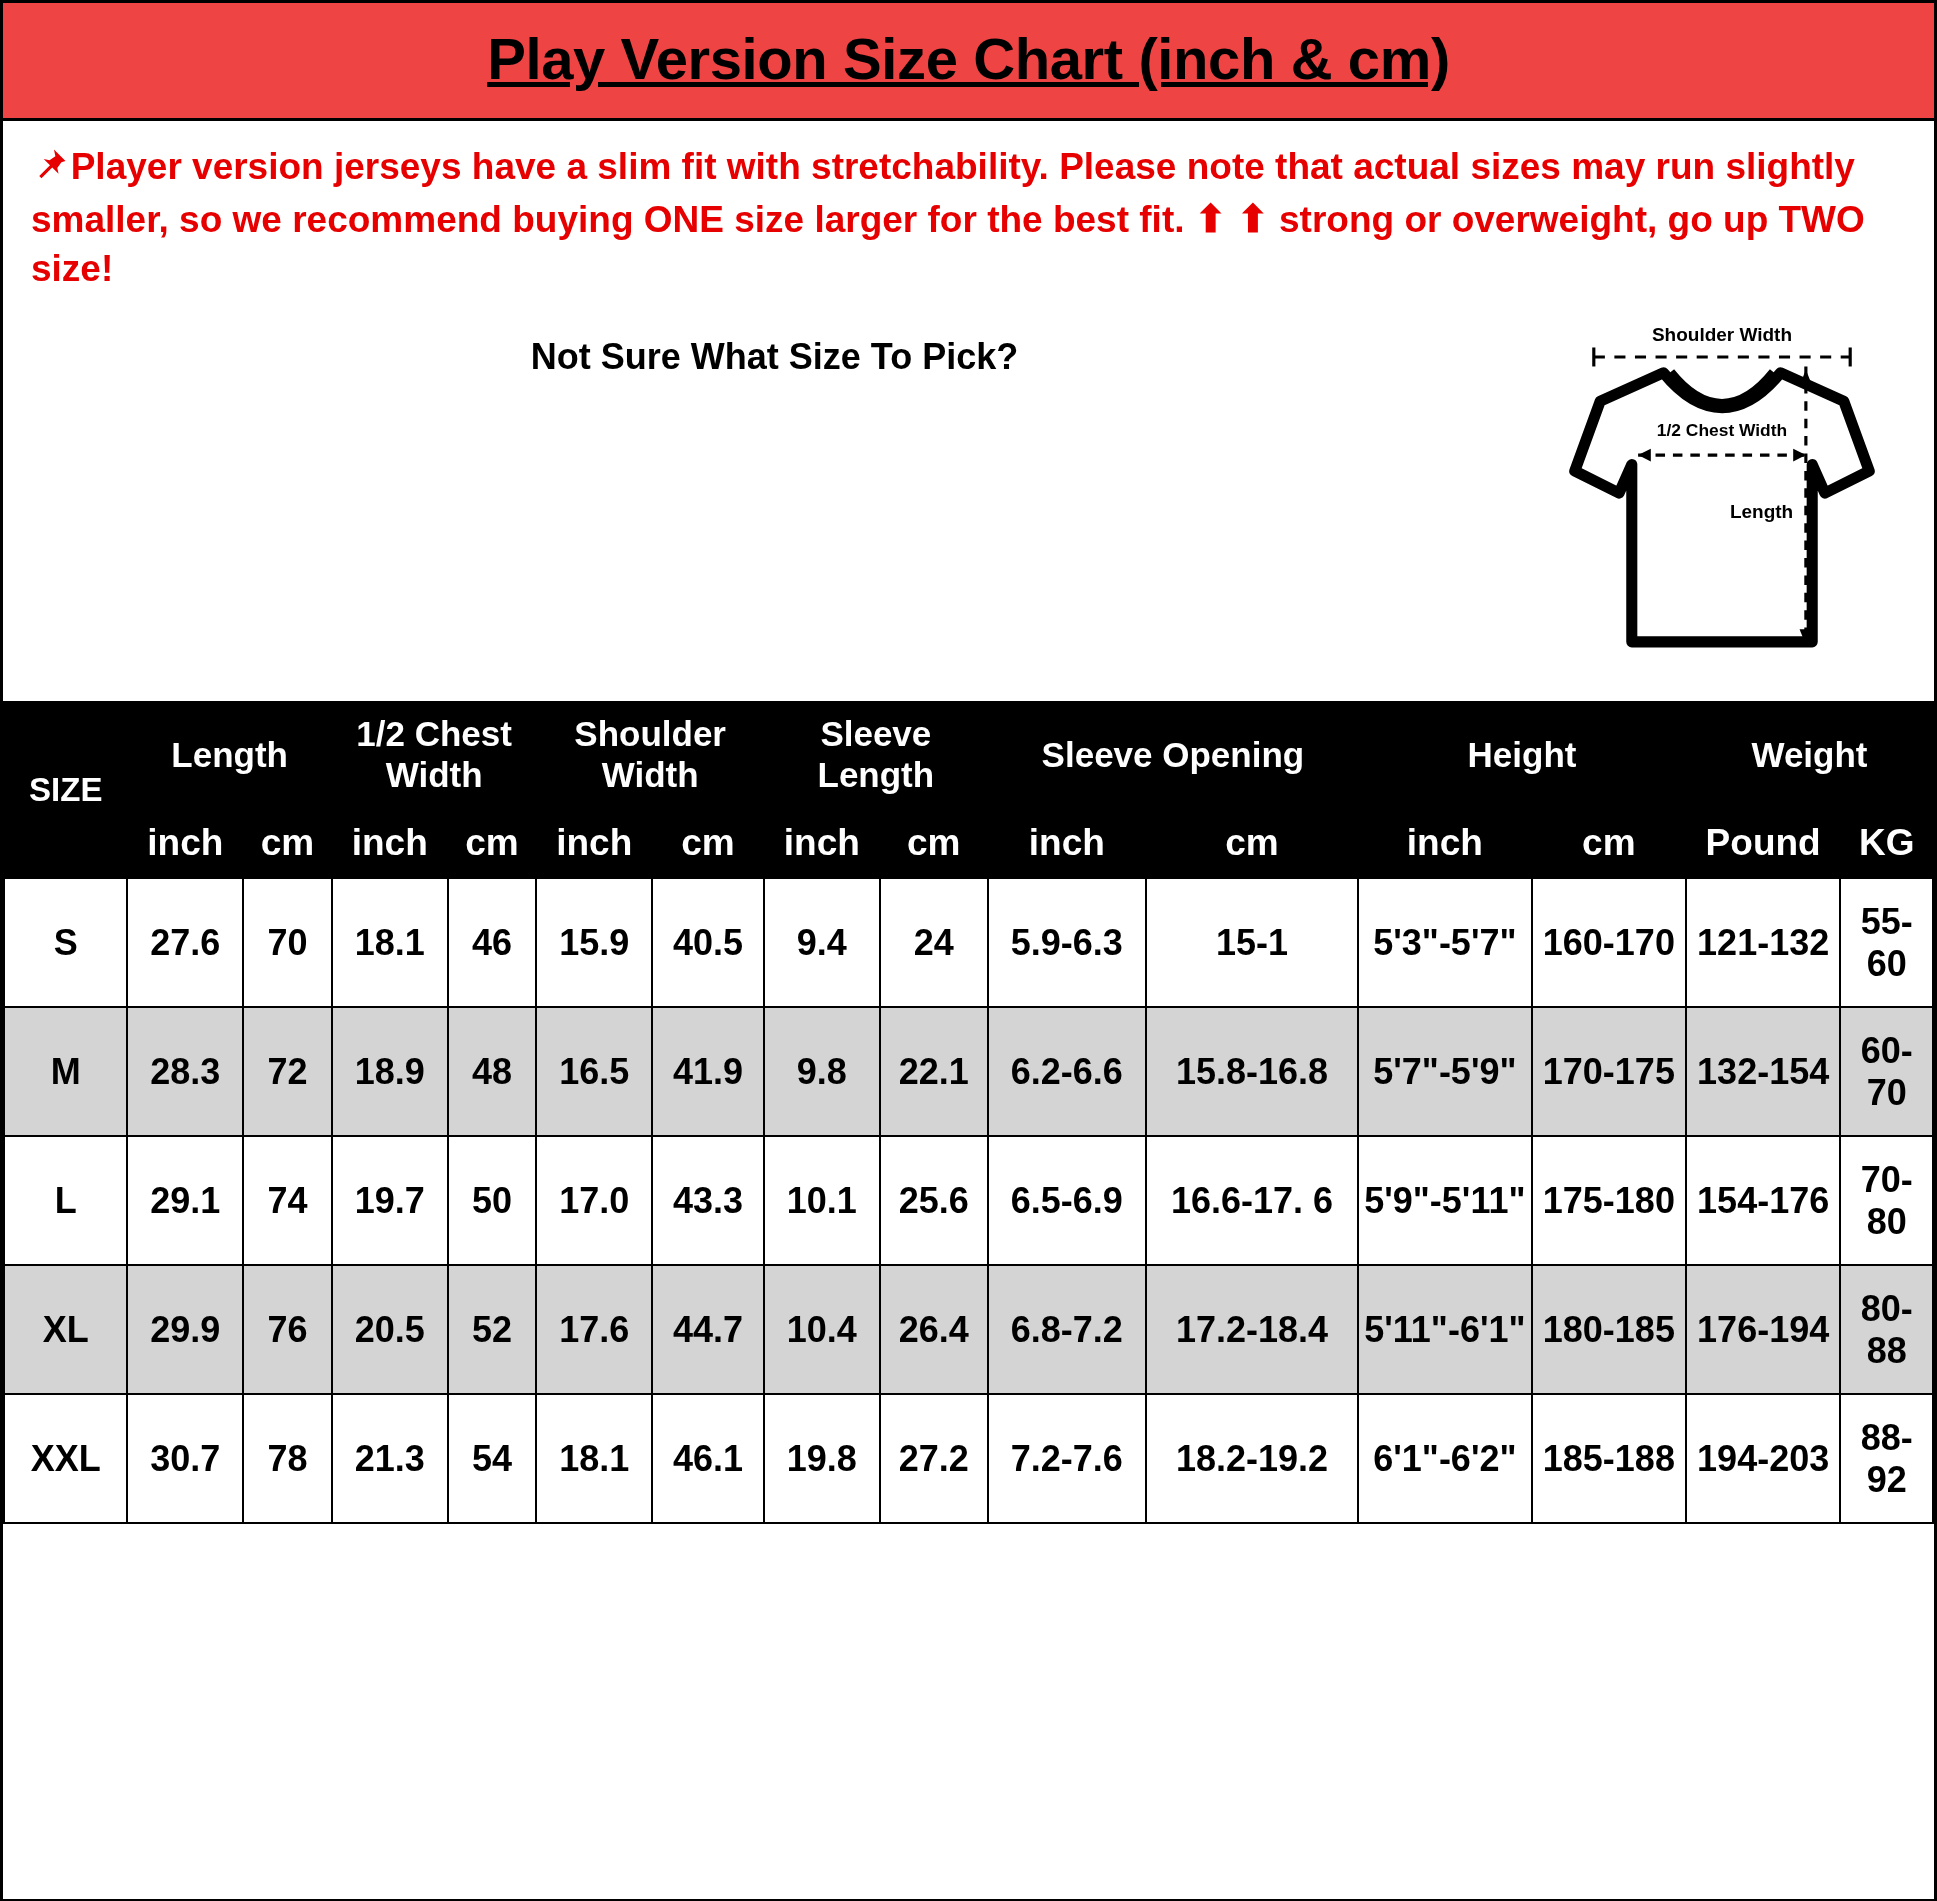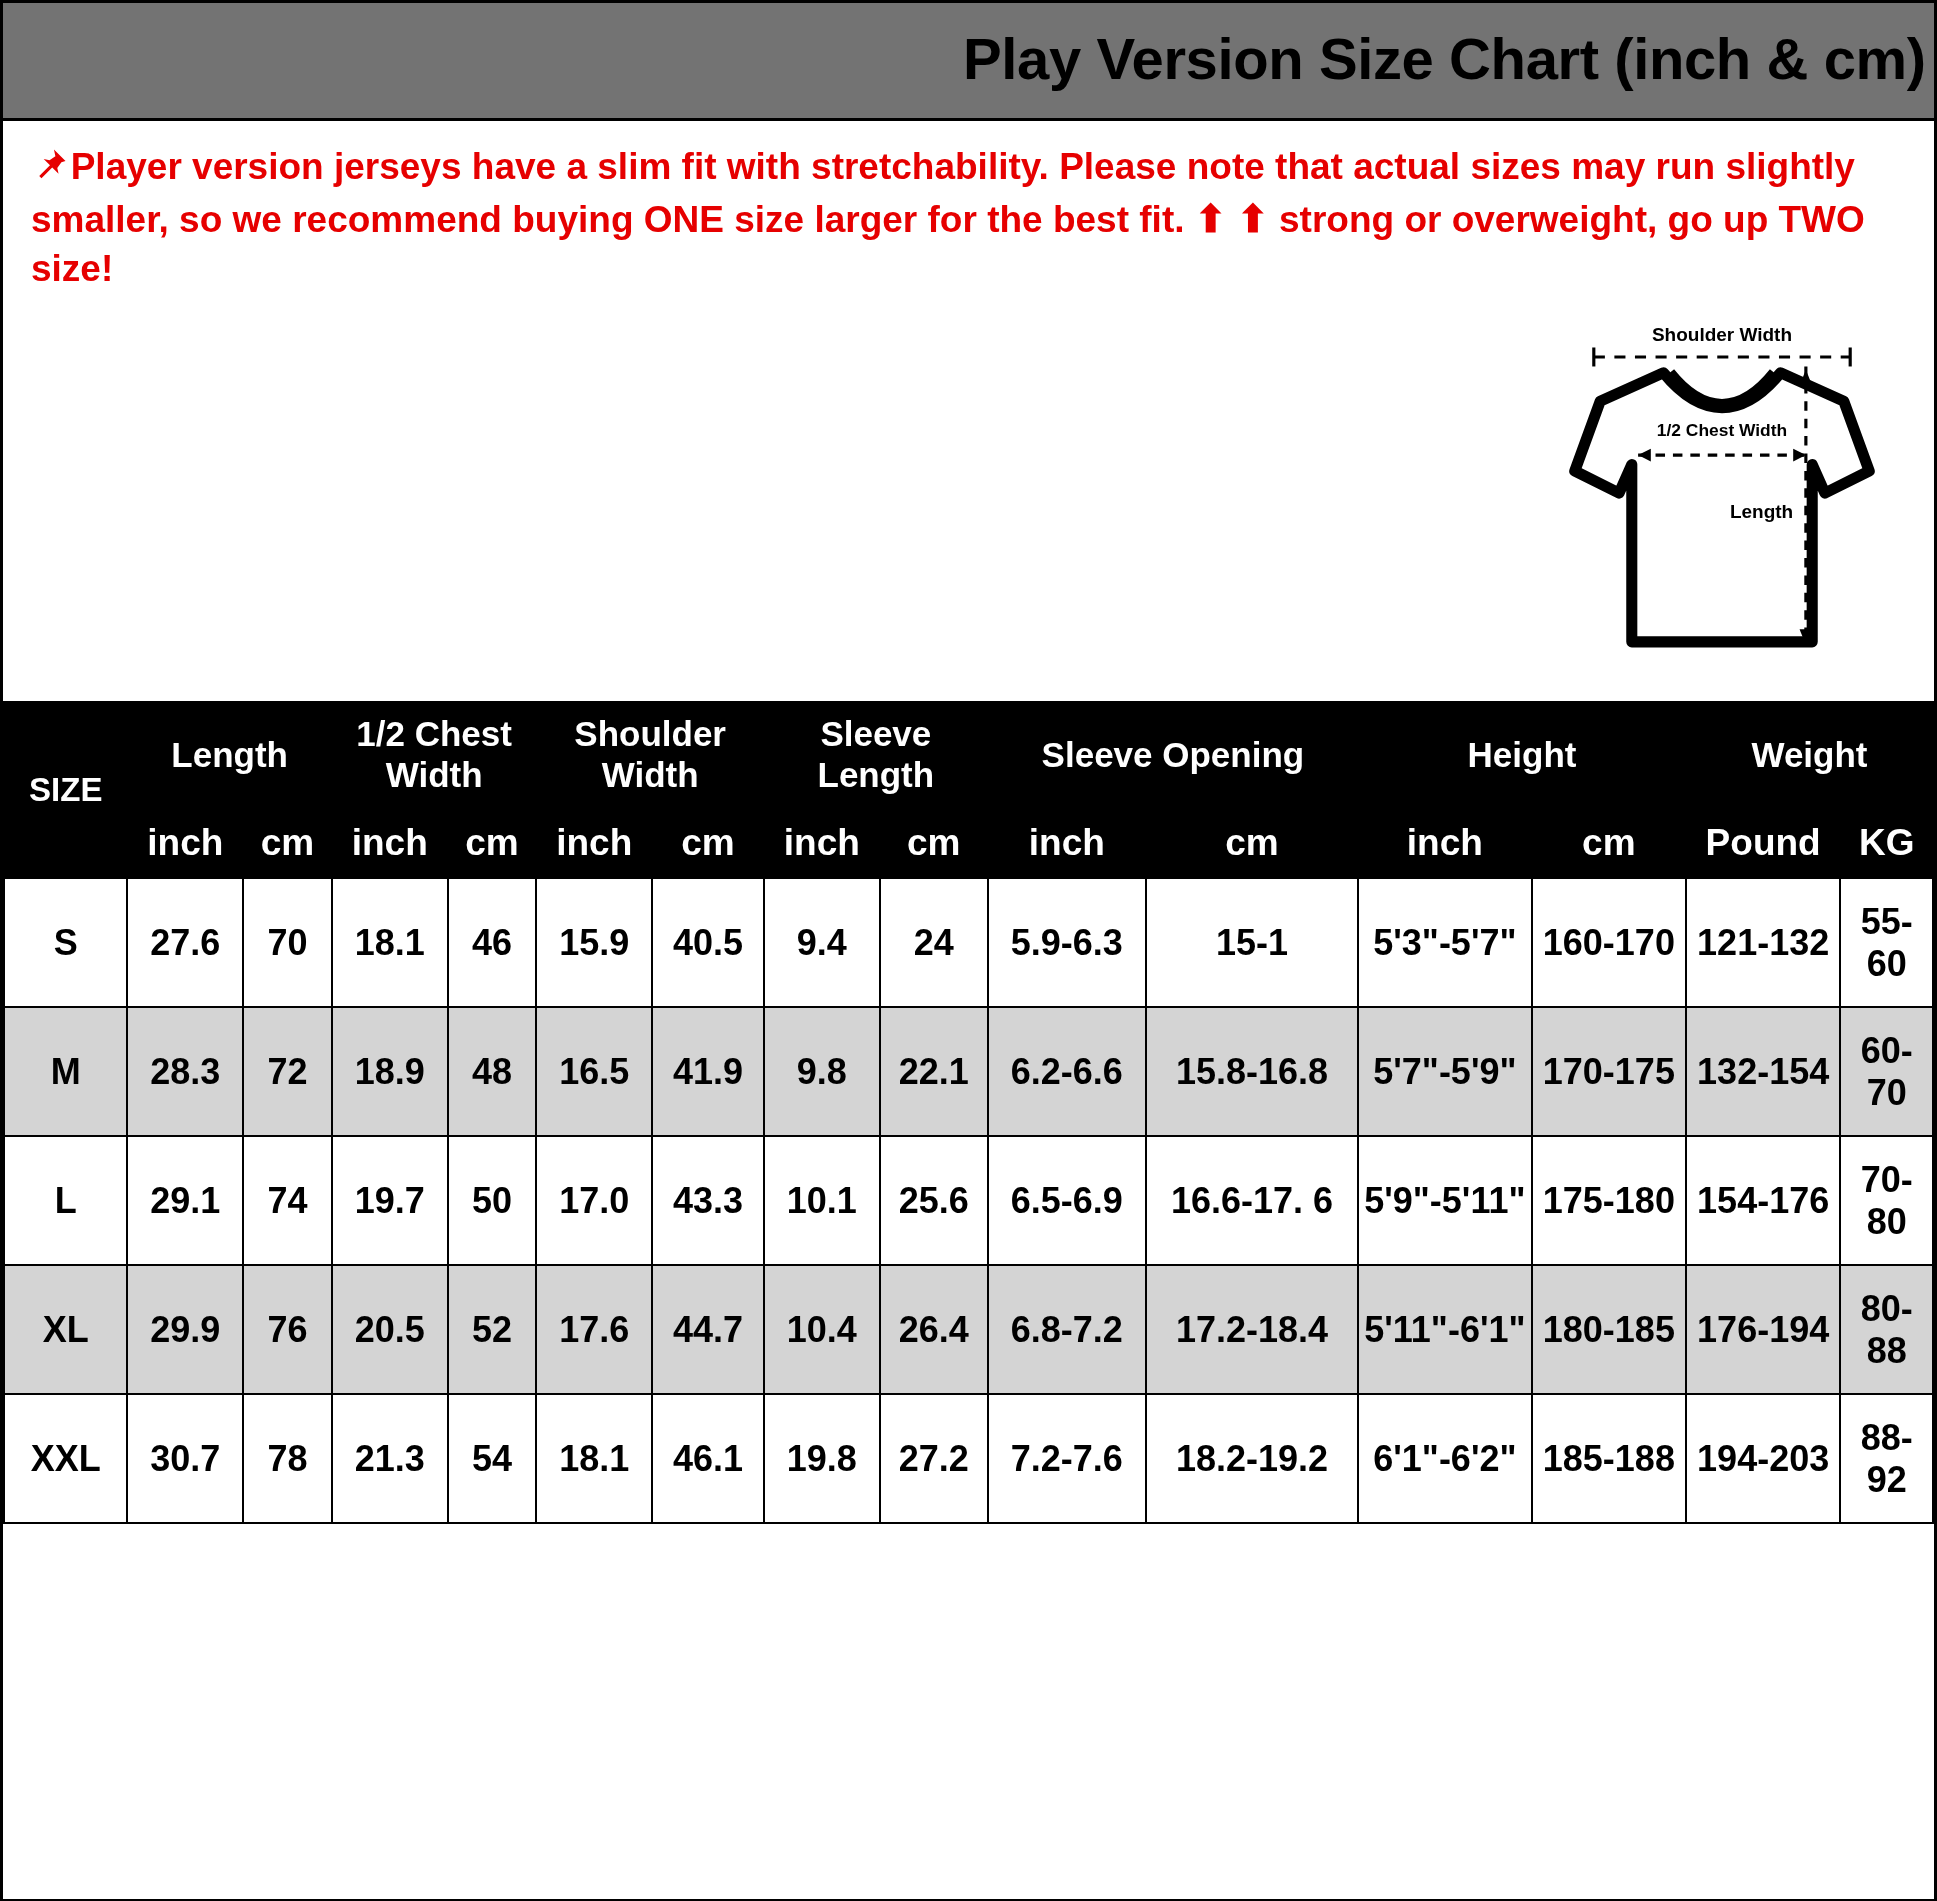--- a/index.html
+++ b/index.html
@@ -10,24 +10,25 @@
   }
   #page {
     width: 1937px;
     min-height: 1902px;
     background: #ffffff;
     position: relative;
     border: 3.3px solid #000000;
   }
   
   .title-bar {
-    background: #737373;
+    background: #ef4444;
     border-bottom: 3.3px solid #000000;
-    text-align: right;
+    text-align: center;
     padding: 21.5px 8.3px 26.5px 8.3px;
+    text-decoration: underline;
   }
   .title-bar h1 {
     margin: 0;
     font-size: 58px;
     font-weight: bold;
     color: #000000;
     letter-spacing: -0.4px;
   }
   
   .notice {
@@ -143,20 +144,21 @@
       <svg width="38" height="38" viewBox="0 0 24 24">
         <path d="M14.5 2.2 L21.8 9.5 L19.2 10.2 L16.6 13.9 L17.4 17.6 L13.4 13.6 L6.6 20.4 L5.2 19 L12 12.2 L8 8.2 L11.7 9 L15.4 6.4 Z" fill="#e60000"></path>
       </svg>
     </span><span>Player version jerseys have a slim fit with stretchability. Please note that actual sizes may run slightly smaller, so we recommend buying ONE size larger for the best fit. </span><span class="arrow-up">⬆</span>&nbsp;<span class="arrow-up">⬆</span><span> strong or overweight, go up TWO size!</span>
   </div>
 
   <div class="middle">
 
 
     <div class="col-mid">
+      <div class="mid-head">Not Sure What Size To Pick?</div>
     </div>
 
     <div class="col-right">
       <div>
         <svg width="364" height="364" viewBox="0 0 230 230">
 
           <text x="115" y="14" font-family="Liberation Sans, sans-serif" font-size="12" font-weight="bold" text-anchor="middle" fill="#000">Shoulder Width</text>
           <line x1="34" y1="24" x2="196" y2="24" stroke="#000" stroke-width="2" stroke-dasharray="7,6"></line>
           <line x1="34" y1="18" x2="34" y2="30" stroke="#000" stroke-width="2"></line>
           <line x1="196" y1="18" x2="196" y2="30" stroke="#000" stroke-width="2"></line>

